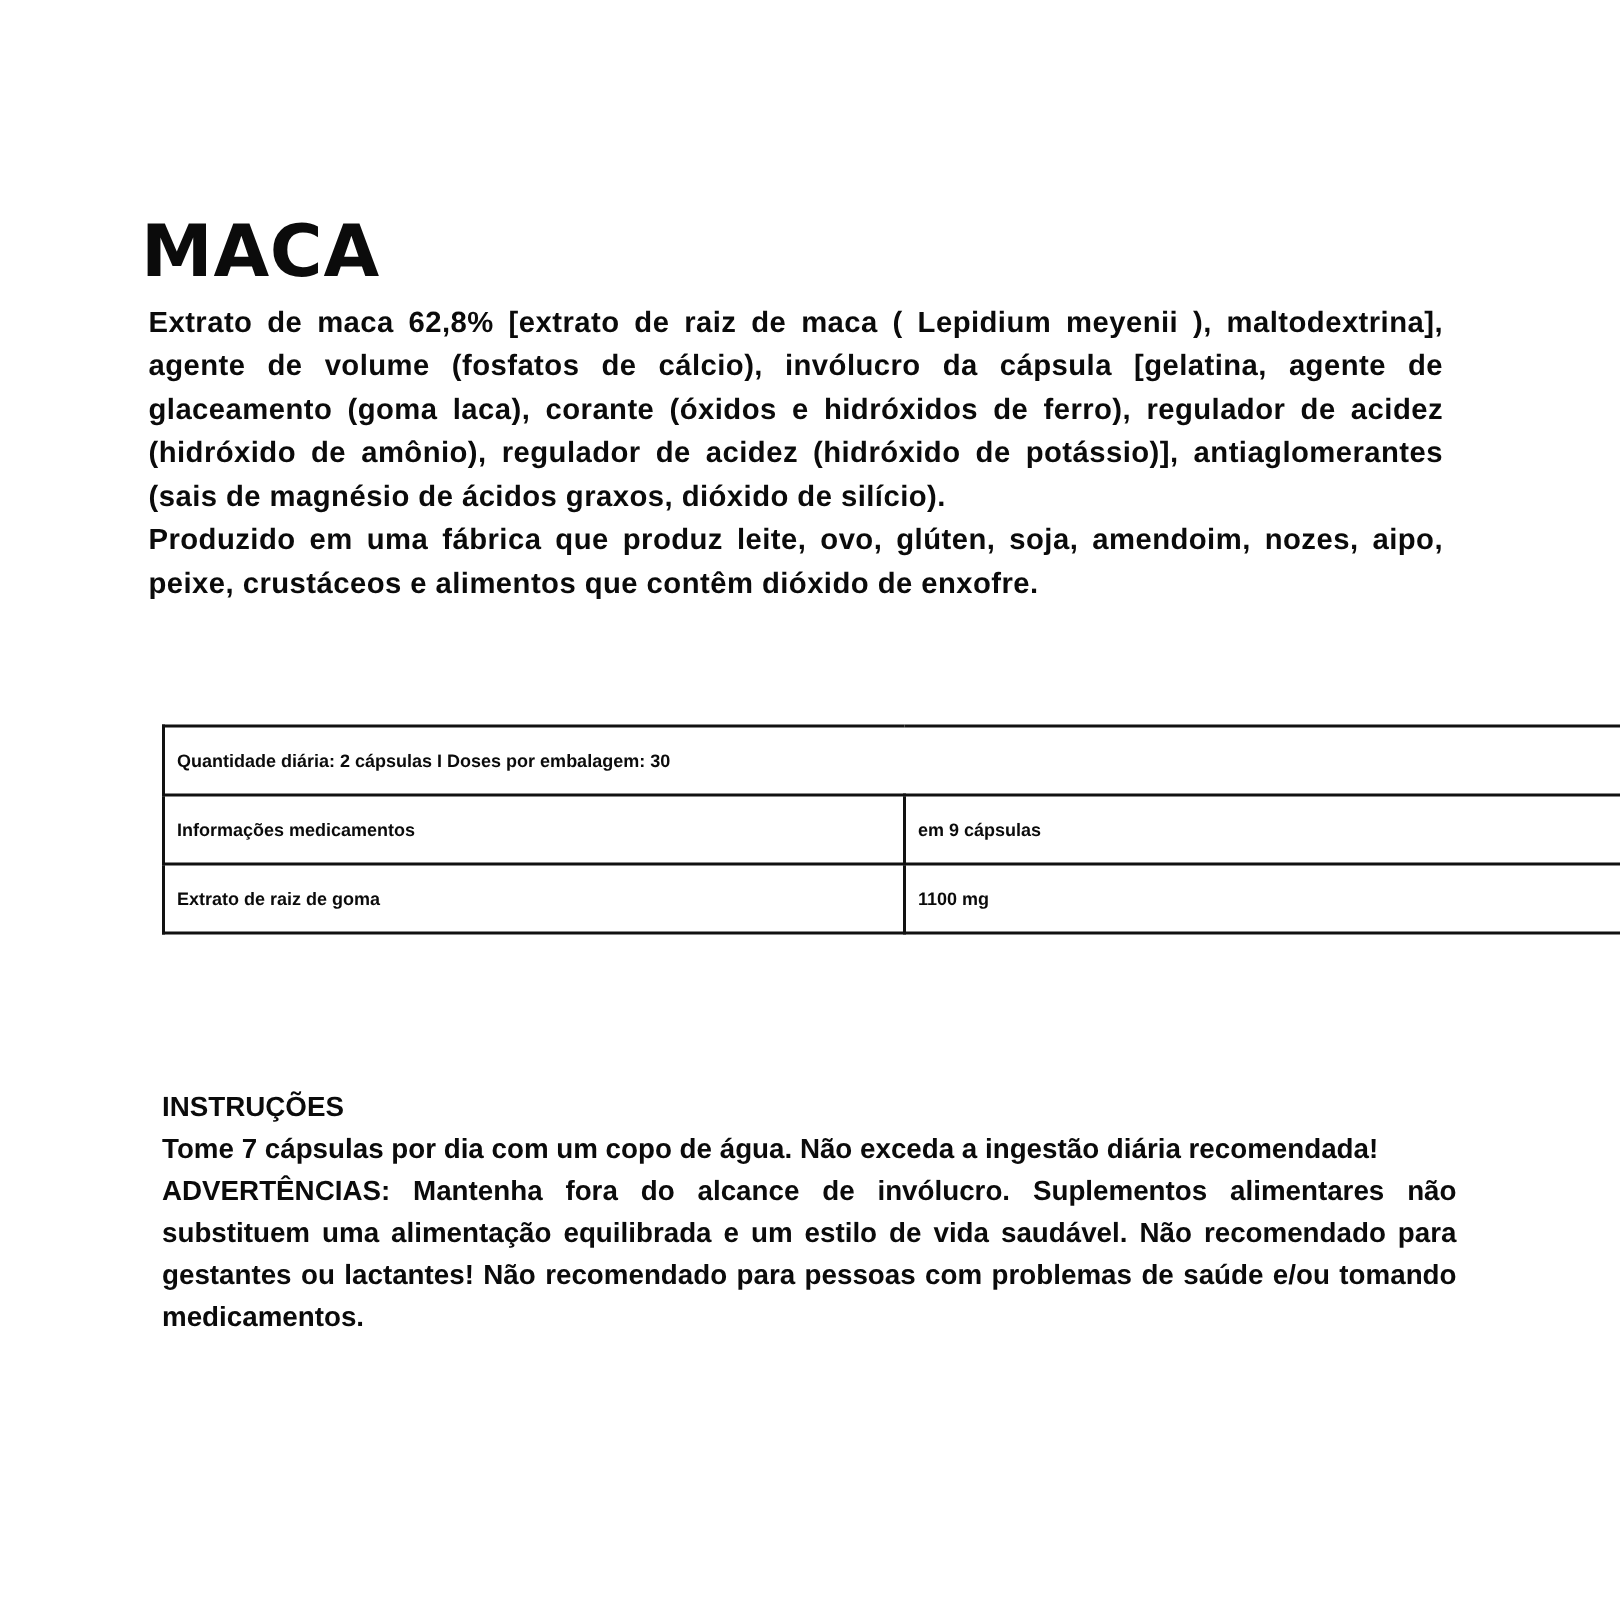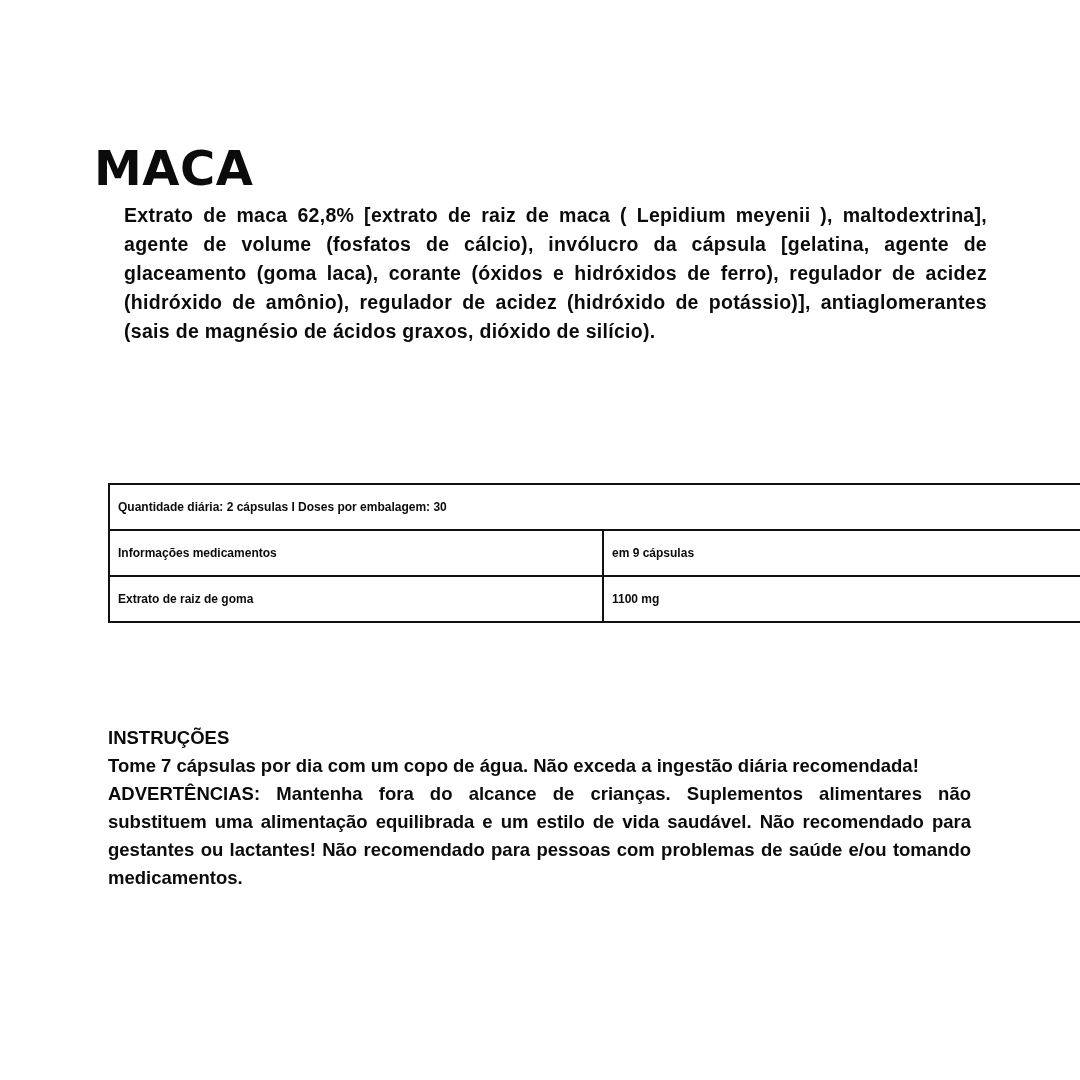--- a/index.html
+++ b/index.html
@@ -1,40 +1,41 @@
 <!DOCTYPE html>
 <html><head>
 <meta charset="utf-8">
 <style>
   html, body { margin: 0; padding: 0; background: #ffffff; }
   body { width: 1080px; height: 1080px; position: relative; overflow: hidden; color: #0b0b0b;
          font-family: "DejaVu Sans", "Liberation Sans", sans-serif; }
   .title { position: absolute; left: 94px; top: 140px; margin: 0; font-size: 48px; font-weight: bold;
            letter-spacing: 0.5px; line-height: 56px; font-family: "DejaVu Sans", sans-serif; }
-  .ingredients { position: absolute; left: 124px; top: 201px; width: 863px; margin: 0;
+  .ingredients { position: absolute; left: 99px; top: 201px; width: 863px; margin: 0;
                  font-size: 19.5px; font-weight: bold; line-height: 29px; text-align: justify;
                  font-family: "Liberation Sans", sans-serif; letter-spacing: 0.3px; }
   .ingredients p { margin: 0; }
   .facts { position: absolute; left: 108px; top: 483px; width: 1029px; border-collapse: collapse;
            font-family: "Liberation Sans", sans-serif; font-size: 12px; font-weight: bold; }
   .facts td { border: 2px solid #111; height: 44px; padding: 0 8px; vertical-align: middle; }
   .facts td.left { width: 476px; }
   .instructions { position: absolute; left: 108px; top: 724px; width: 863px;
                   font-family: "Liberation Sans", sans-serif; font-size: 18.5px; font-weight: bold;
                   line-height: 28px; text-align: justify; }
   .instructions p { margin: 0; }
   .instr-head { font-weight: bold; }
 </style>
 </head>
 <body>
 
 <h1 class="title">MACA</h1>
 
 <div class="ingredients">
   <p>Extrato de maca 62,8% [extrato de raiz de maca ( Lepidium meyenii ), maltodextrina], agente de volume (fosfatos de cálcio), invólucro da cápsula [gelatina, agente de glaceamento (goma laca), corante (óxidos e hidróxidos de ferro), regulador de acidez (hidróxido de amônio), regulador de acidez (hidróxido de potássio)], antiaglomerantes (sais de magnésio de ácidos graxos, dióxido de silício).</p>
+  <p>Produzido em uma fábrica que produz leite, ovo, glúten, soja, amendoim, nozes, aipo, peixe, crustáceos e alimentos que contêm dióxido de enxofre.</p>
 </div>
 
 <table class="facts">
   <tbody>
       <tr>
     <td colspan="2">Quantidade diária: 2 cápsulas I Doses por embalagem: 30</td>
   </tr>
   <tr>
     <td class="left">Informações medicamentos</td>
     <td>em 9 cápsulas</td>
@@ -42,14 +43,14 @@
   <tr>
     <td class="left">Extrato de raiz de goma</td>
     <td>1100 mg</td>
   </tr>
 </tbody>
   </table>
 
 <div class="instructions">
   <p class="instr-head">INSTRUÇÕES</p>
   <p>Tome 7 cápsulas por dia com um copo de água. Não exceda a ingestão diária recomendada!</p>
-  <p>ADVERTÊNCIAS: Mantenha fora do alcance de crianças. Suplementos alimentares não substituem uma alimentação equilibrada e um estilo de vida saudável. Não recomendado para gestantes ou lactantes! Não recomendado para pessoas com problemas de saúde e/ou tomando medicamentos.</p>
+  <p>ADVERTÊNCIAS: Mantenha fora do alcance de invólucro. Suplementos alimentares não substituem uma alimentação equilibrada e um estilo de vida saudável. Não recomendado para gestantes ou lactantes! Não recomendado para pessoas com problemas de saúde e/ou tomando medicamentos.</p>
 </div>
 
 </body></html>

